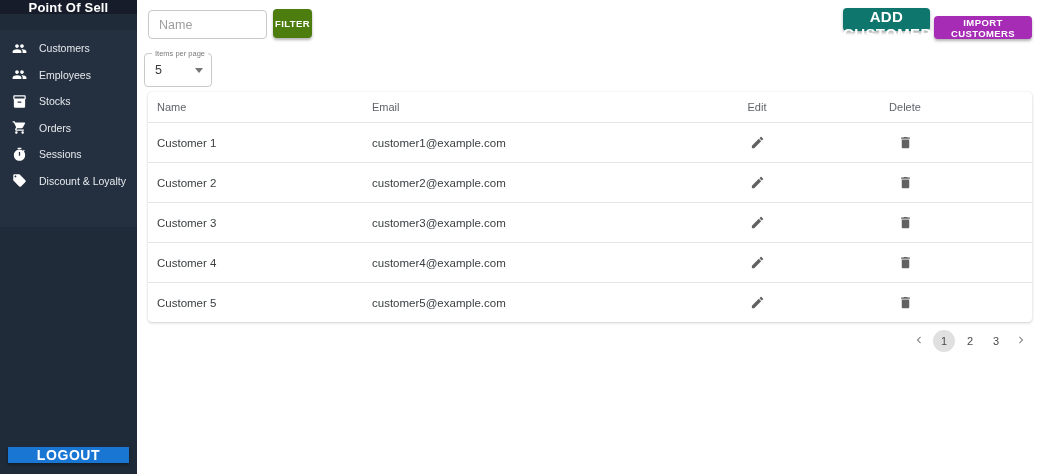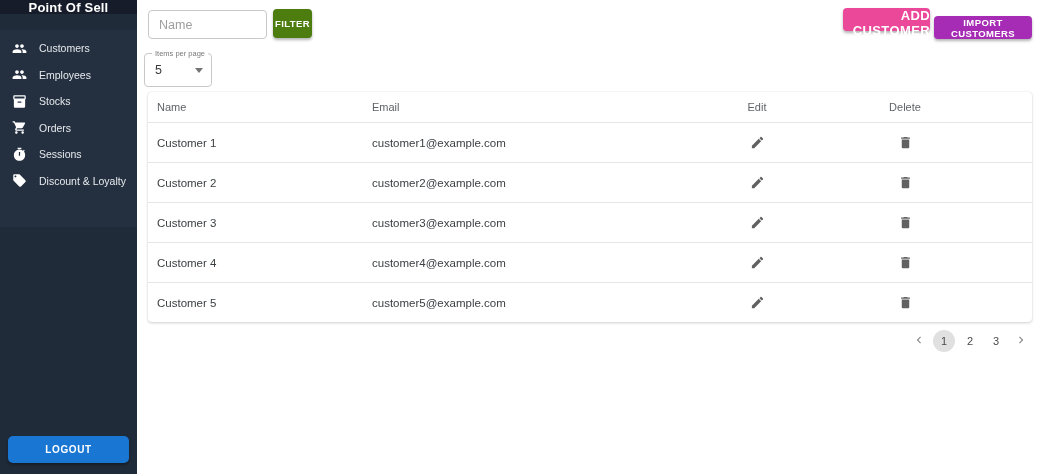--- a/index.html
+++ b/index.html
@@ -10,32 +10,32 @@
   
   .sidebar { position:absolute; left:0; top:0; width:137px; height:474px; background:#202b39; }
   .sidebar-header { position:absolute; top:0; left:0; width:100%; height:14px; background:#161c2a;
     display:flex; align-items:center; justify-content:center; }
   .sidebar-title { color:#ffffff; font-size:13px; font-weight:bold; letter-spacing:.2px; }
   .nav { position:absolute; top:30px; left:0; width:100%; height:197px; background:#243040; padding-top:5px; }
   .nav-item { height:26.5px; display:flex; align-items:center; padding-left:12px; cursor:pointer; color:#e6e9ed; }
   .nav-icon { width:15px; height:15px; display:inline-flex; color:#ffffff; flex:0 0 15px; }
   .nav-icon svg { width:15px; height:15px; }
   .nav-label { font-size:10.5px; margin-left:12px; white-space:nowrap; }
-  .logout-btn { position:absolute; left:8px; bottom:11px; width:121px; height:27px; background:#1976d2;
-    border:none; border-radius:5px; color:#fff; font-size:10px; font-weight:bold; letter-spacing:.6px;
+  .logout-btn { position:absolute; left:8px; bottom:11px; width:121px; height:16px; background:#1976d2;
+    border:none; border-radius:0; color:#fff; font-size:14px; font-weight:bold; letter-spacing:.6px;
     font-family:"Liberation Sans", sans-serif; cursor:pointer; box-shadow:0 2px 3px rgba(0,0,0,.35); }
 
   
   .name-input { position:absolute; left:148px; top:10px; width:119px; height:29px; border:1px solid #c9c9c9;
     border-radius:4px; padding:0 10px; font-size:12.5px; color:#333; font-family:"Liberation Sans", sans-serif; outline:none; }
   .name-input::placeholder { color:#9e9e9e; }
   .btn { border:none; border-radius:4px; color:#fff; font-weight:bold; letter-spacing:.4px;
     font-family:"Liberation Sans", sans-serif; cursor:pointer; box-shadow:0 2px 3px rgba(0,0,0,.3); }
   .filter-btn { position:absolute; left:273px; top:9px; width:39px; height:29px; background:#4d7c0f; font-size:9.5px; }
-  .add-customer-btn { position:absolute; left:843px; top:8px; width:87px; height:23px; background:#ec4899; font-size:13px;text-align:right; }
+  .add-customer-btn { position:absolute; left:843px; top:8px; width:87px; height:23px; background:#0f766e; font-size:15px; }
   .import-customers-btn { position:absolute; left:934px; top:16px; width:98px; height:23px; background:#a62cb5; font-size:9.5px; }
 
   
   .ipp-select { position:absolute; left:144px; top:53px; width:68px; height:34px; border:1px solid #c9c9c9;
     border-radius:4px; background:#fff; cursor:pointer; }
   .ipp-label { position:absolute; top:-5px; left:7px; background:#fff; padding:0 3px; font-size:7.5px; color:#7a7a7a; white-space:nowrap; }
   .ipp-value { position:absolute; left:10px; top:9px; font-size:12.5px; color:#3a3a3a; }
   .ipp-caret { position:absolute; right:8px; top:14px; width:0; height:0;
     border-left:4.5px solid transparent; border-right:4.5px solid transparent; border-top:5px solid #757575; }
 

